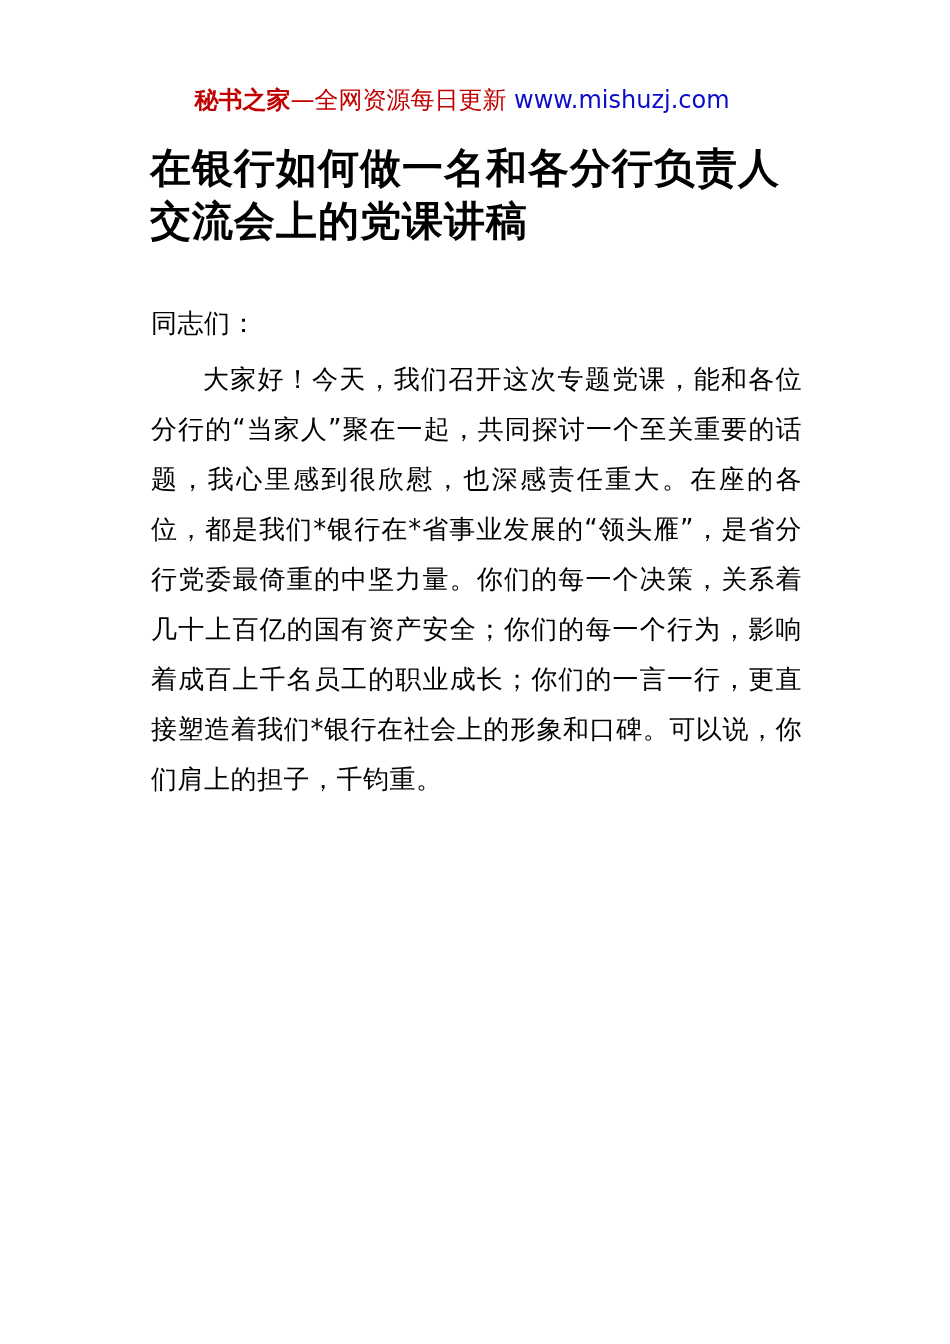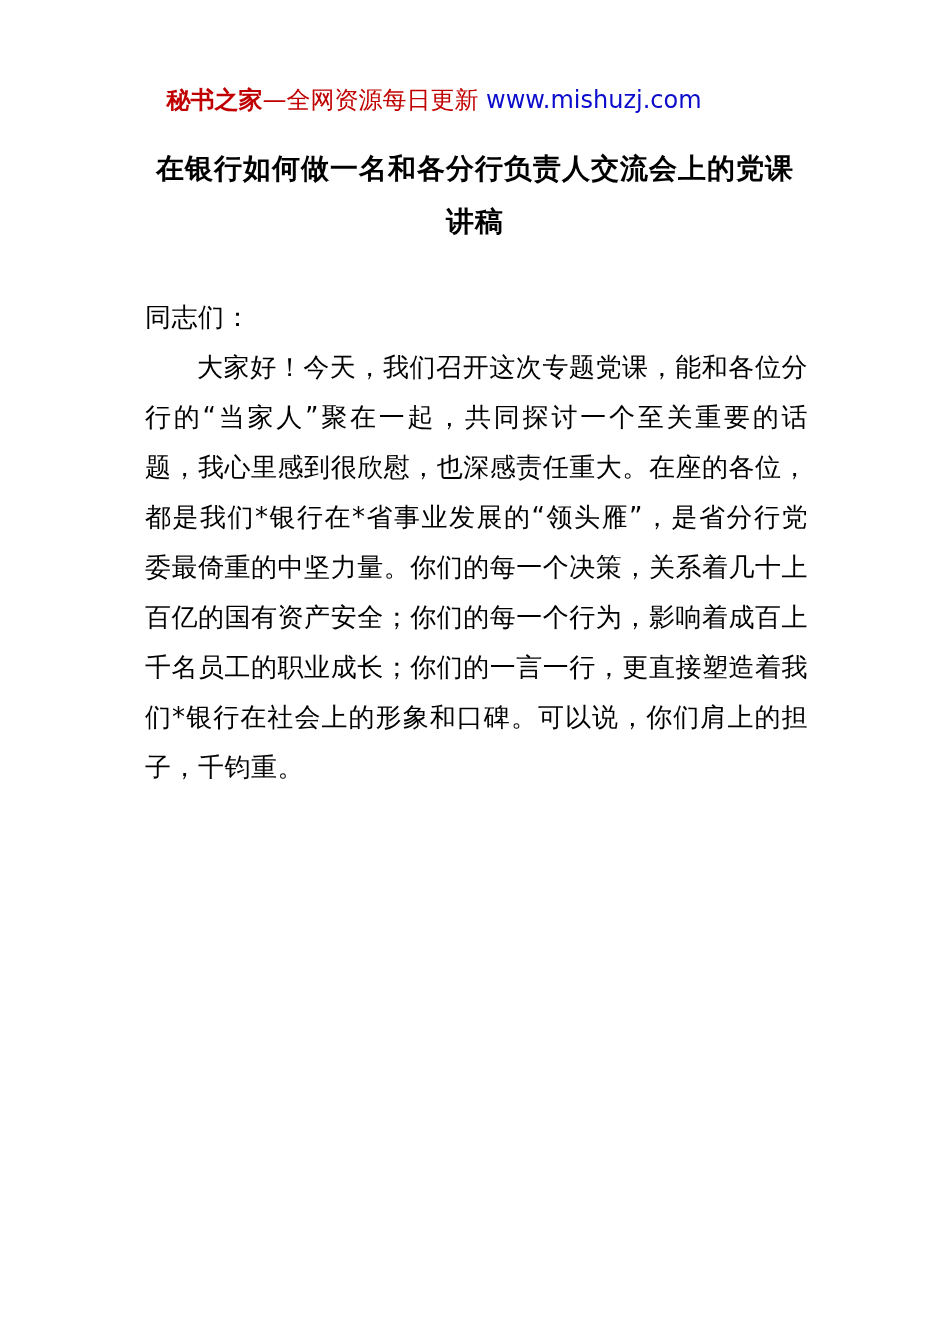--- a/index.html
+++ b/index.html
@@ -18,54 +18,54 @@
   }
   .site-header {
     position: absolute;
     top: 84px;
     left: 0;
     width: 868px;
     text-align: center;
     font-size: 24px;
     line-height: 32px;
     white-space: nowrap;
+    padding-left: 28px;
   }
   .site-name {
     font-weight: bold;
   }
   .site-tagline {
     font-weight: normal;
   }
   .site-url {
     font-weight: normal;
     text-decoration: none;
   }
   .doc-title {
     position: absolute;
     top: 142px;
     left: 150px;
     width: 650px;
-    text-align: center;
-    font-size: 28px;
+    font-size: 41px;
     font-weight: bold;
     line-height: 53px;
     letter-spacing: 1px;
   }
   .doc-body {
     position: absolute;
     top: 292px;
     left: 145px;
     width: 663px;
     font-size: 26px;
     line-height: 50px;
     letter-spacing: 0.5px;
     text-align: justify;
   }
   .doc-body p {
-    margin: 0;
+    margin: 6px;
     padding: 0;
     text-indent: 2em;
   }
   .doc-body p.salutation {
     text-indent: 0;
   }
 </style>
 </head>
 <body>
 

